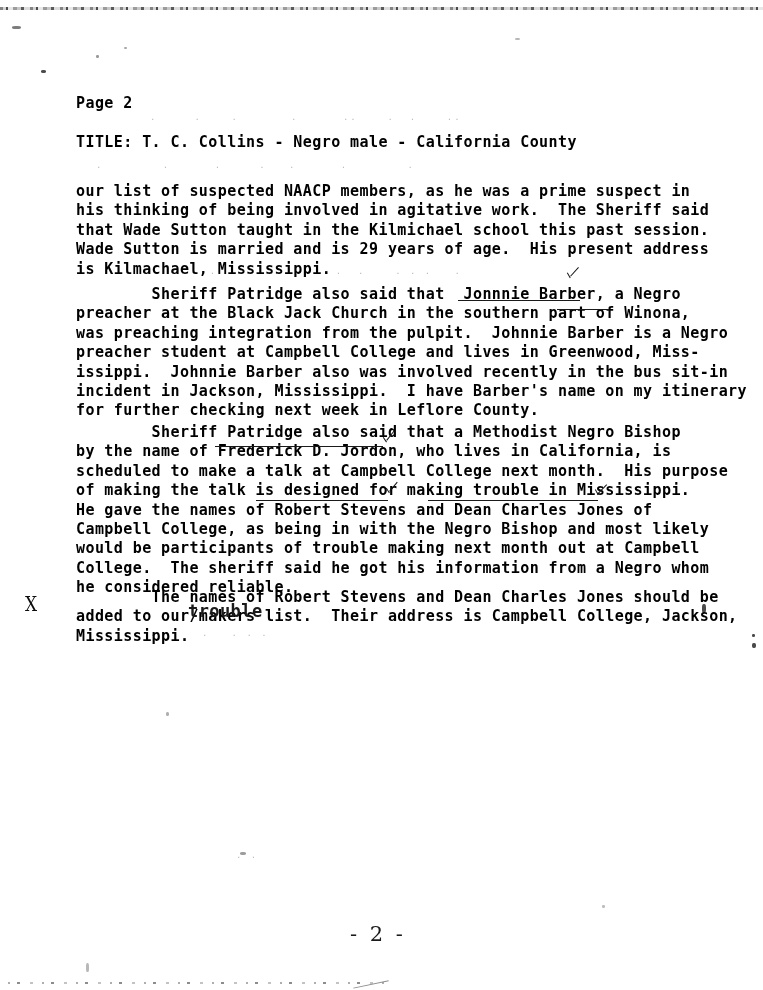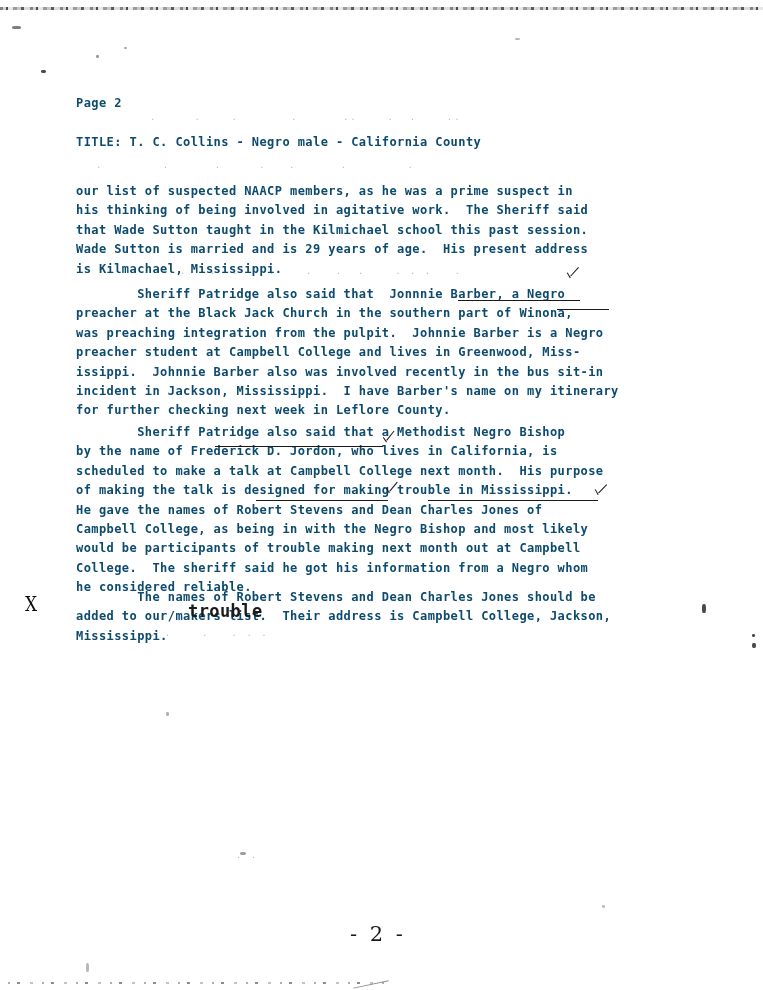--- a/index.html
+++ b/index.html
@@ -66,24 +66,24 @@
   .speck {
     position: absolute;
     background: #4a4a4a;
     border-radius: 40%;
   }
 
   
   .typed {
     position: absolute;
     font-family: "DejaVu Sans Mono", monospace;
-    font-size: 12px;
+    font-size: 15px;
     line-height: 19.4px;
     letter-spacing: 0.42px;
-    color: #0c4a6e;
+    color: #000000;
     white-space: pre;
     font-weight: 700;
     -webkit-font-smoothing: none;
   }
   .block-head { left: 76px; }
   .para { left: 76px; }
 
   
   .dust {
     position: absolute;

